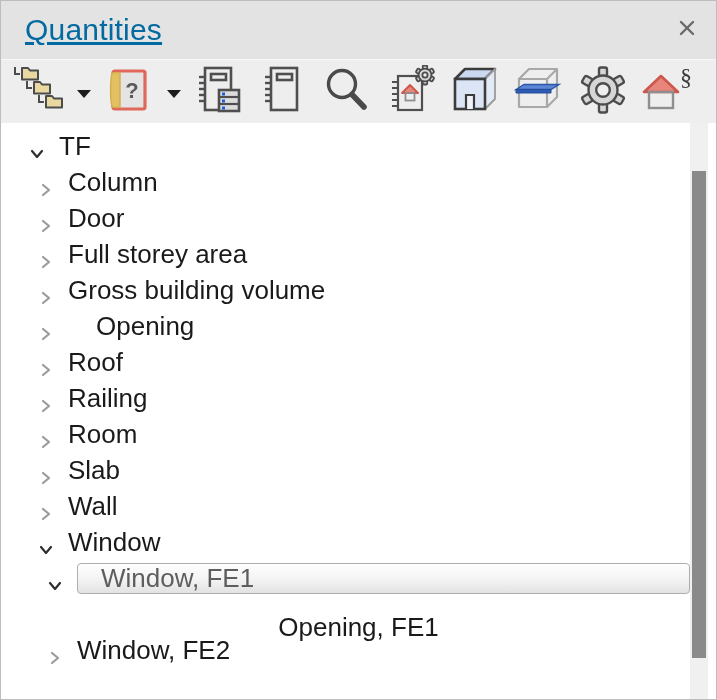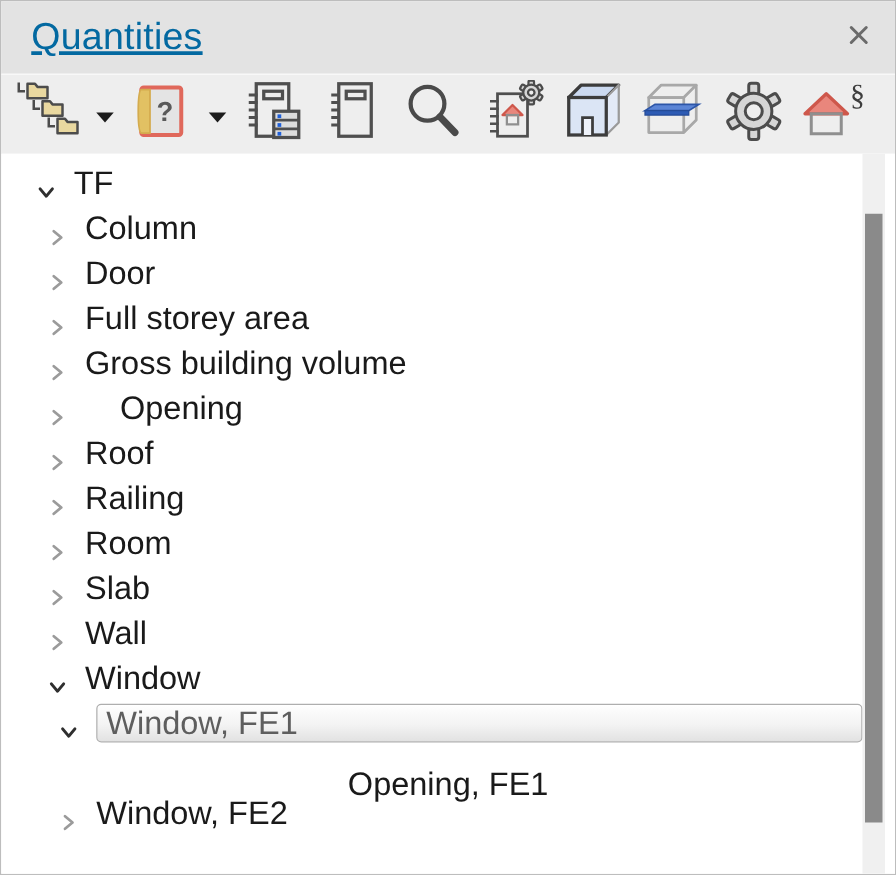--- a/index.html
+++ b/index.html
@@ -29,21 +29,21 @@
           position:relative; }
   .row { height:36px; display:flex; align-items:center; font-size:26px;
          color:#1a1a1a; margin-right:30px; }
   .chev { width:16px; height:16px; margin-right:14px; flex:none; display:none; }
   .row.st-expanded .chev-down { display:block; }
   .row.st-collapsed .chev-right { display:block; }
   .row.st-leaf .spacer { display:block; }
   .label { white-space:nowrap; }
   .row.selected { margin-right:26px; }
   .row.selected .label { flex:1; height:31px; display:flex; align-items:center;
-         padding-left:7px; color:#5e5e5e;
+         padding-left:23px; color:#5e5e5e;
          border:1px solid #aeaeae; border-radius:4px;
          background:linear-gradient(#fefefe, #f3f3f3 55%, #e2e2e2);
          box-shadow:inset 0 1px 0 #ffffff; }
 
   
   .scrollbar { position:absolute; top:0; right:8px; width:18px; height:100%;
                background:#f0f0f0; }
   .scroll-thumb { position:absolute; left:2px; top:48px; width:14px;
                   height:487px; background:#8a8a8a; }
 </style>

